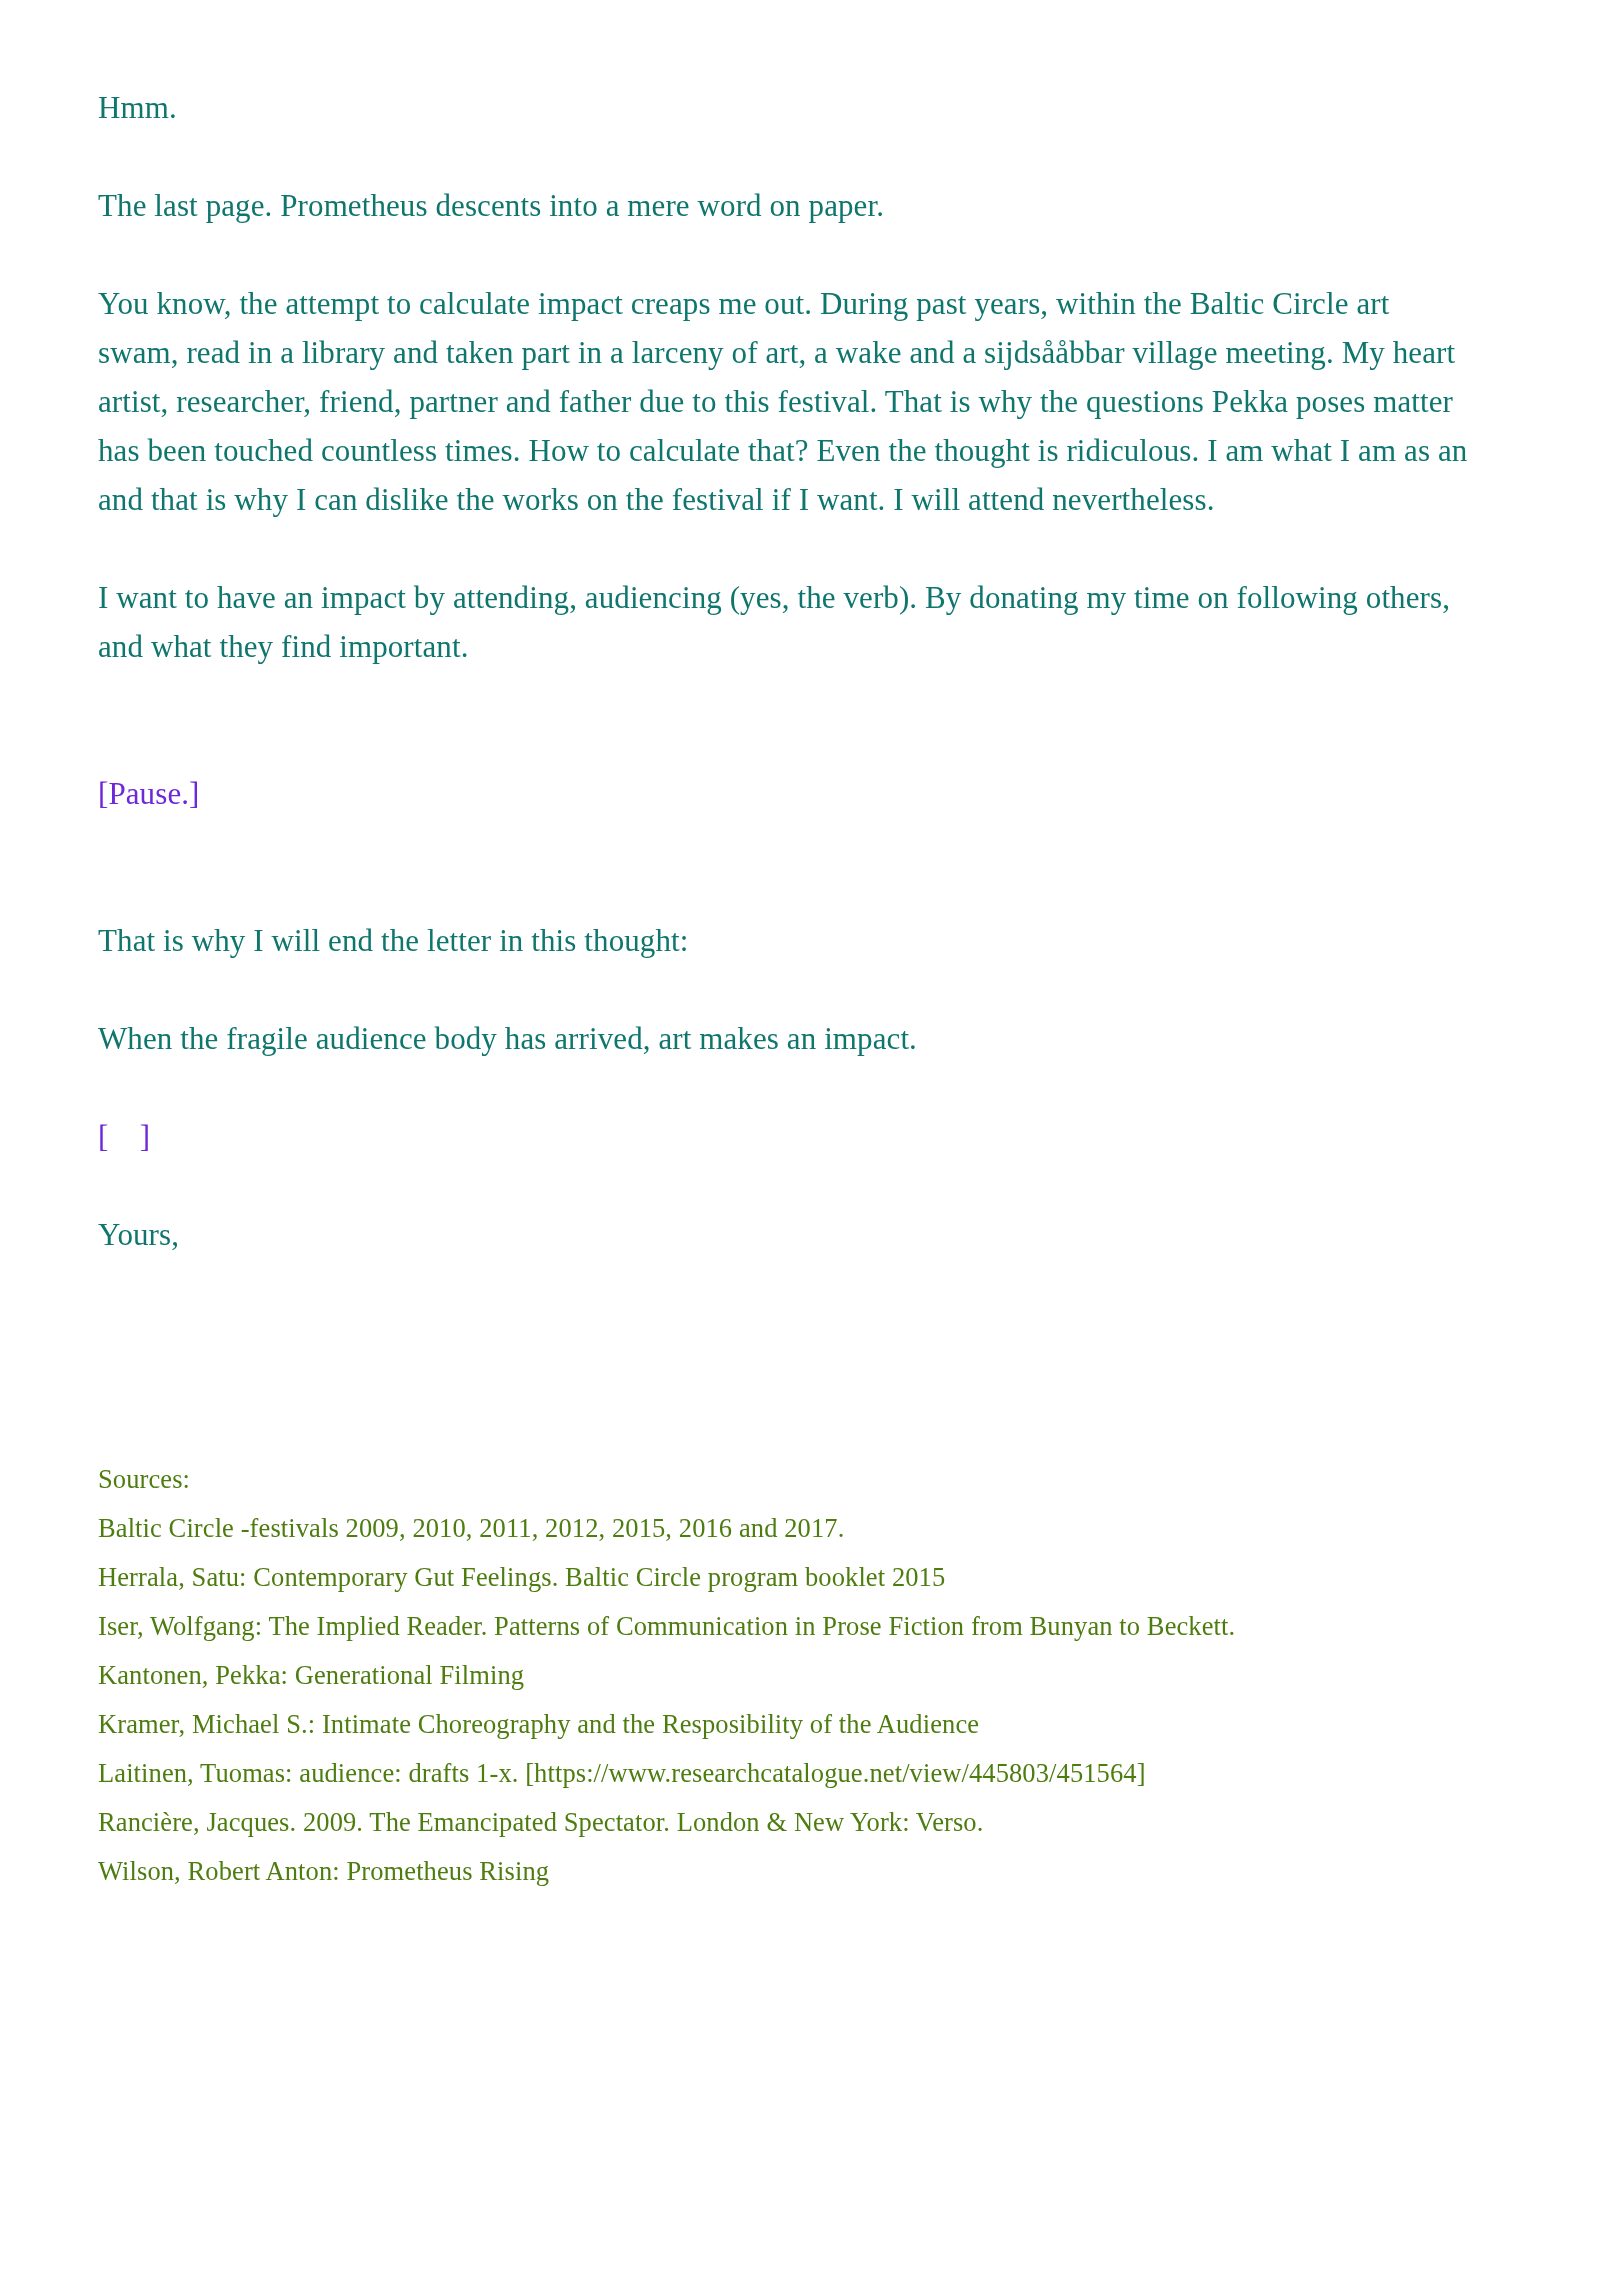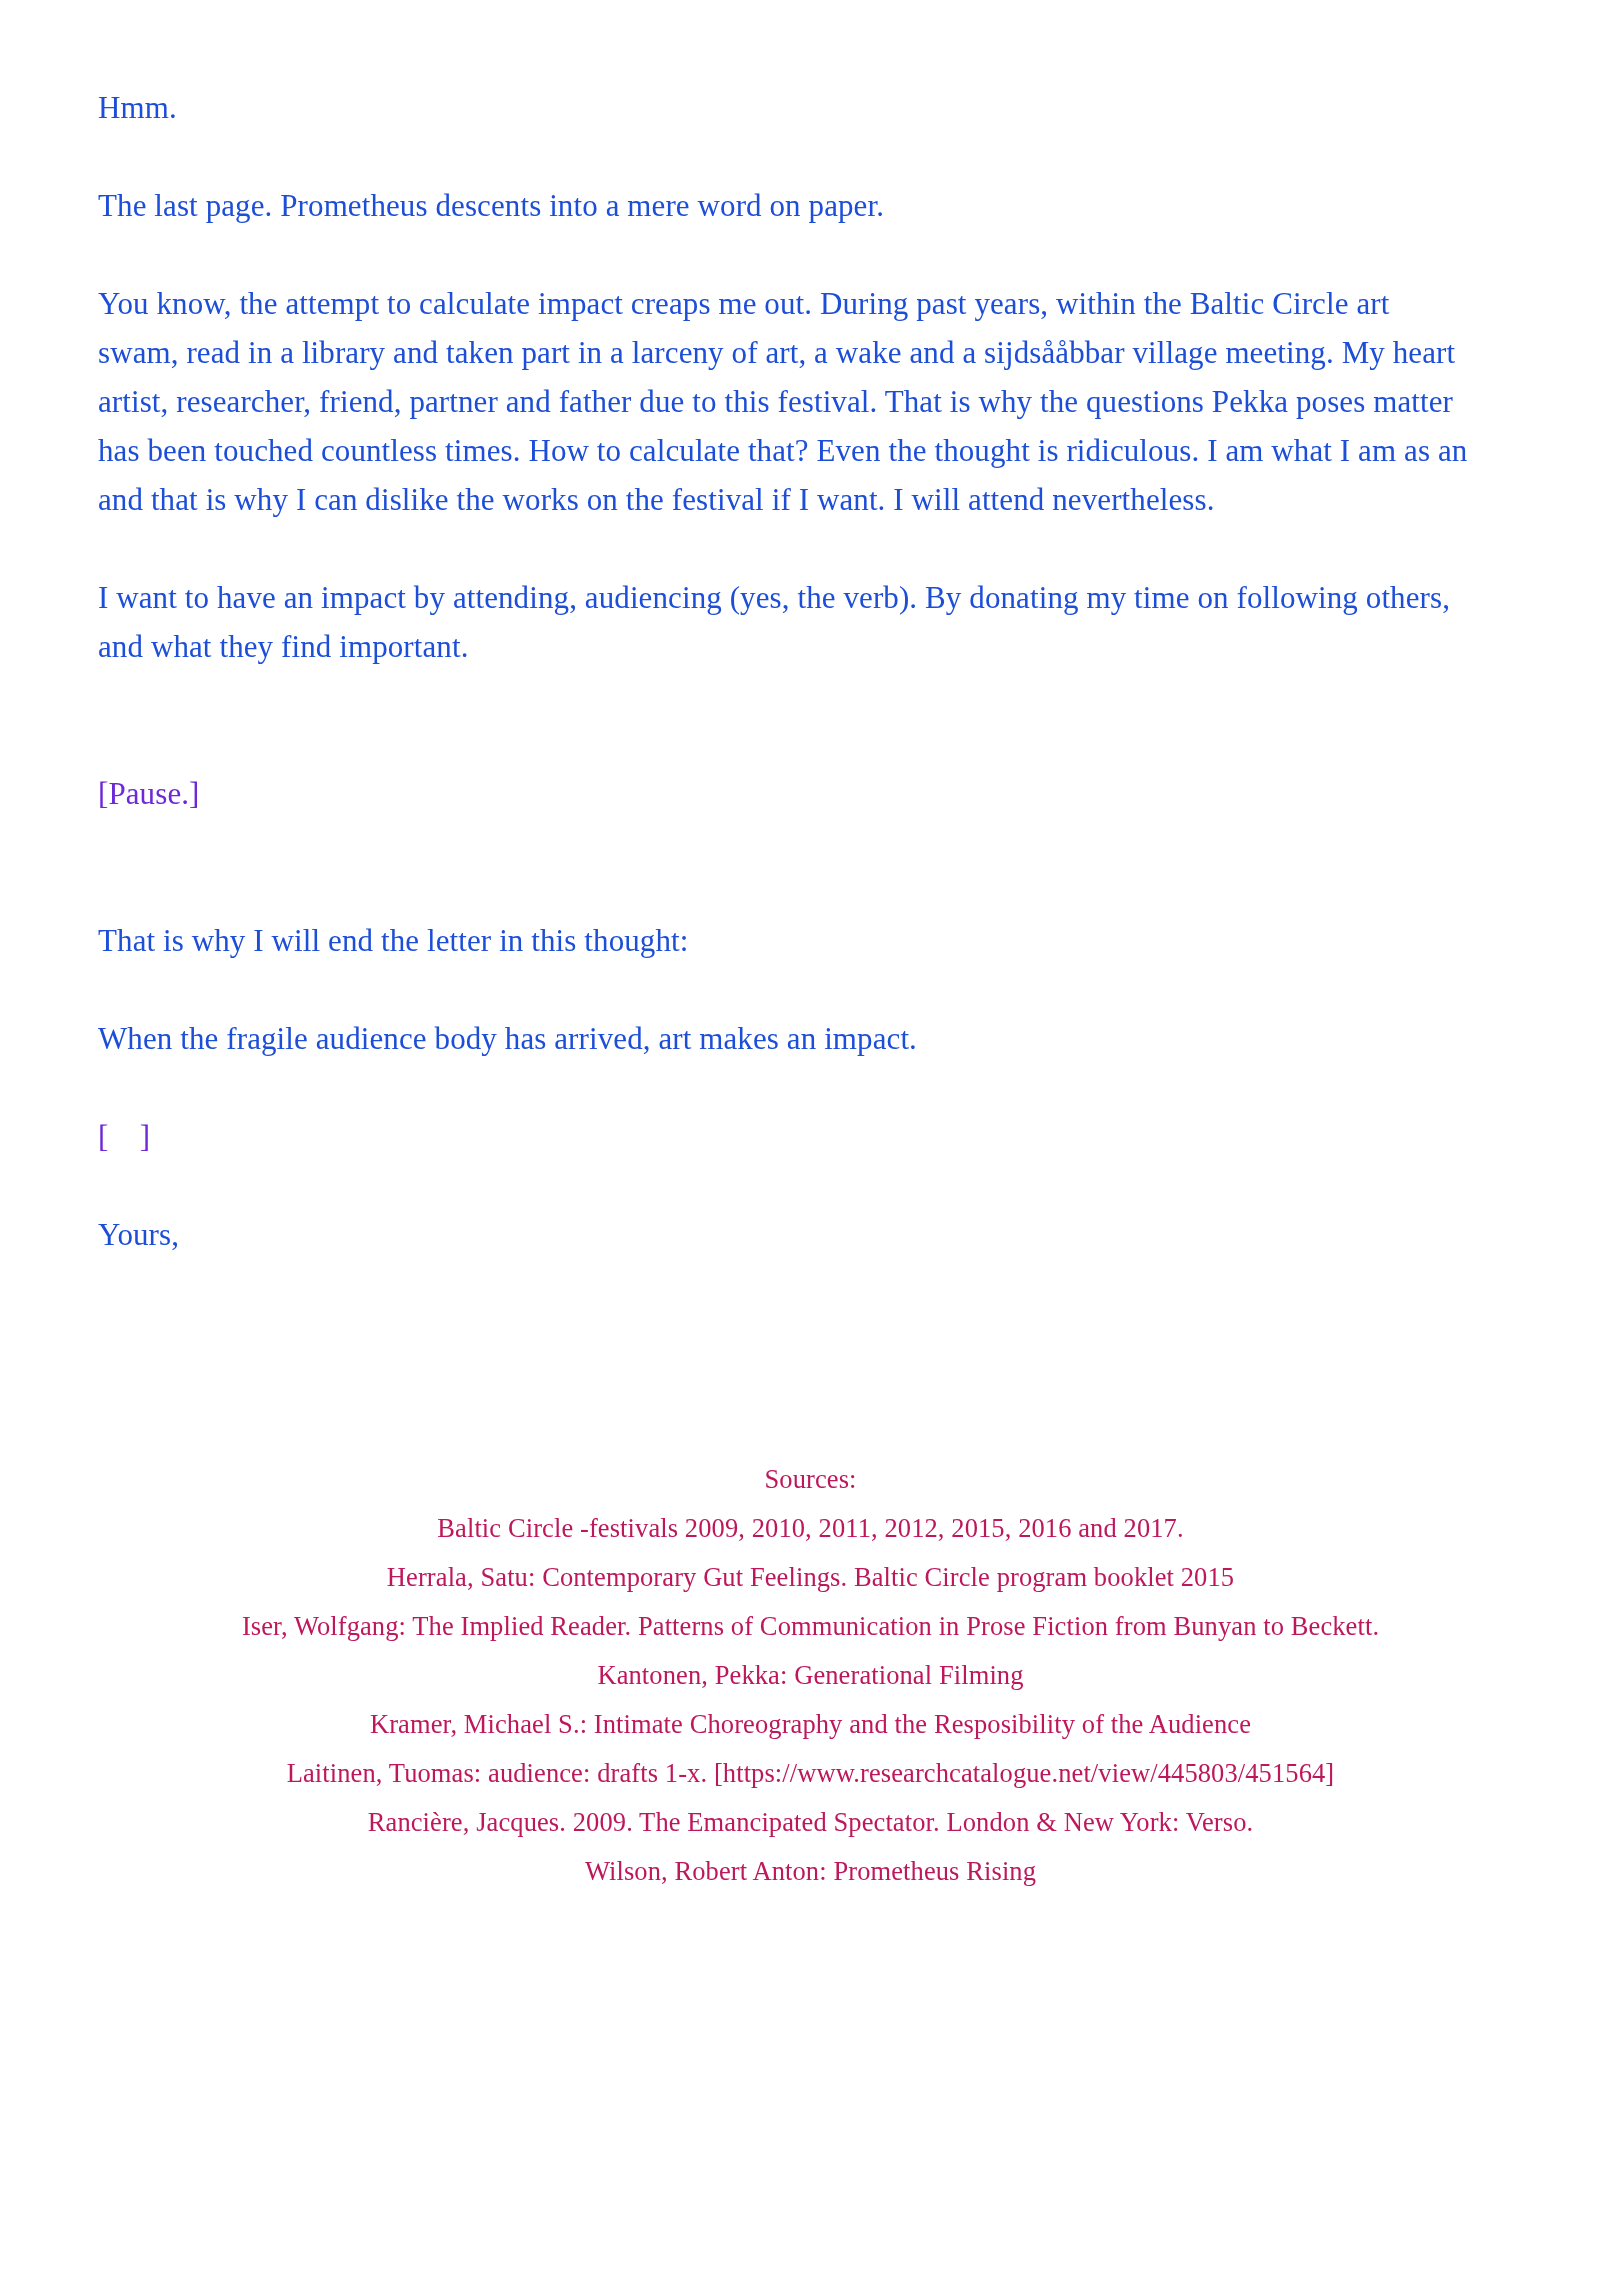--- a/index.html
+++ b/index.html
@@ -18,36 +18,35 @@
     width: 1621px;
     min-height: 2293px;
     padding: 83px 98px 0 98px;
     background: #ffffff;
   }
   .line {
     margin: 0;
     height: 49px;
     line-height: 49px;
     font-size: 31px;
-    color: #1d4ed8;
+    color: #0f766e;
     white-space: nowrap;
     letter-spacing: 0.1px;
   }
   .para { margin: 0; }
   
   .mb-1 { margin-bottom: 49px; }
   .mb-2 { margin-bottom: 98px; }
   .mb-4 { margin-bottom: 196px; }
   .red { color: #6d28d9; }
   .bracket { white-space: pre; }
   .sources .line {
     font-size: 26.5px;
-    color: #be185d;
+    color: #4d7c0f;
     letter-spacing: 0.1px;
-    text-align: center;
   }
 </style>
 </head>
 <body>
 
 <div class="page">
 
   <p class="line mb-1">Hmm.</p>
 
   <p class="line mb-1">The last page. Prometheus descents into a mere word on paper.</p>

